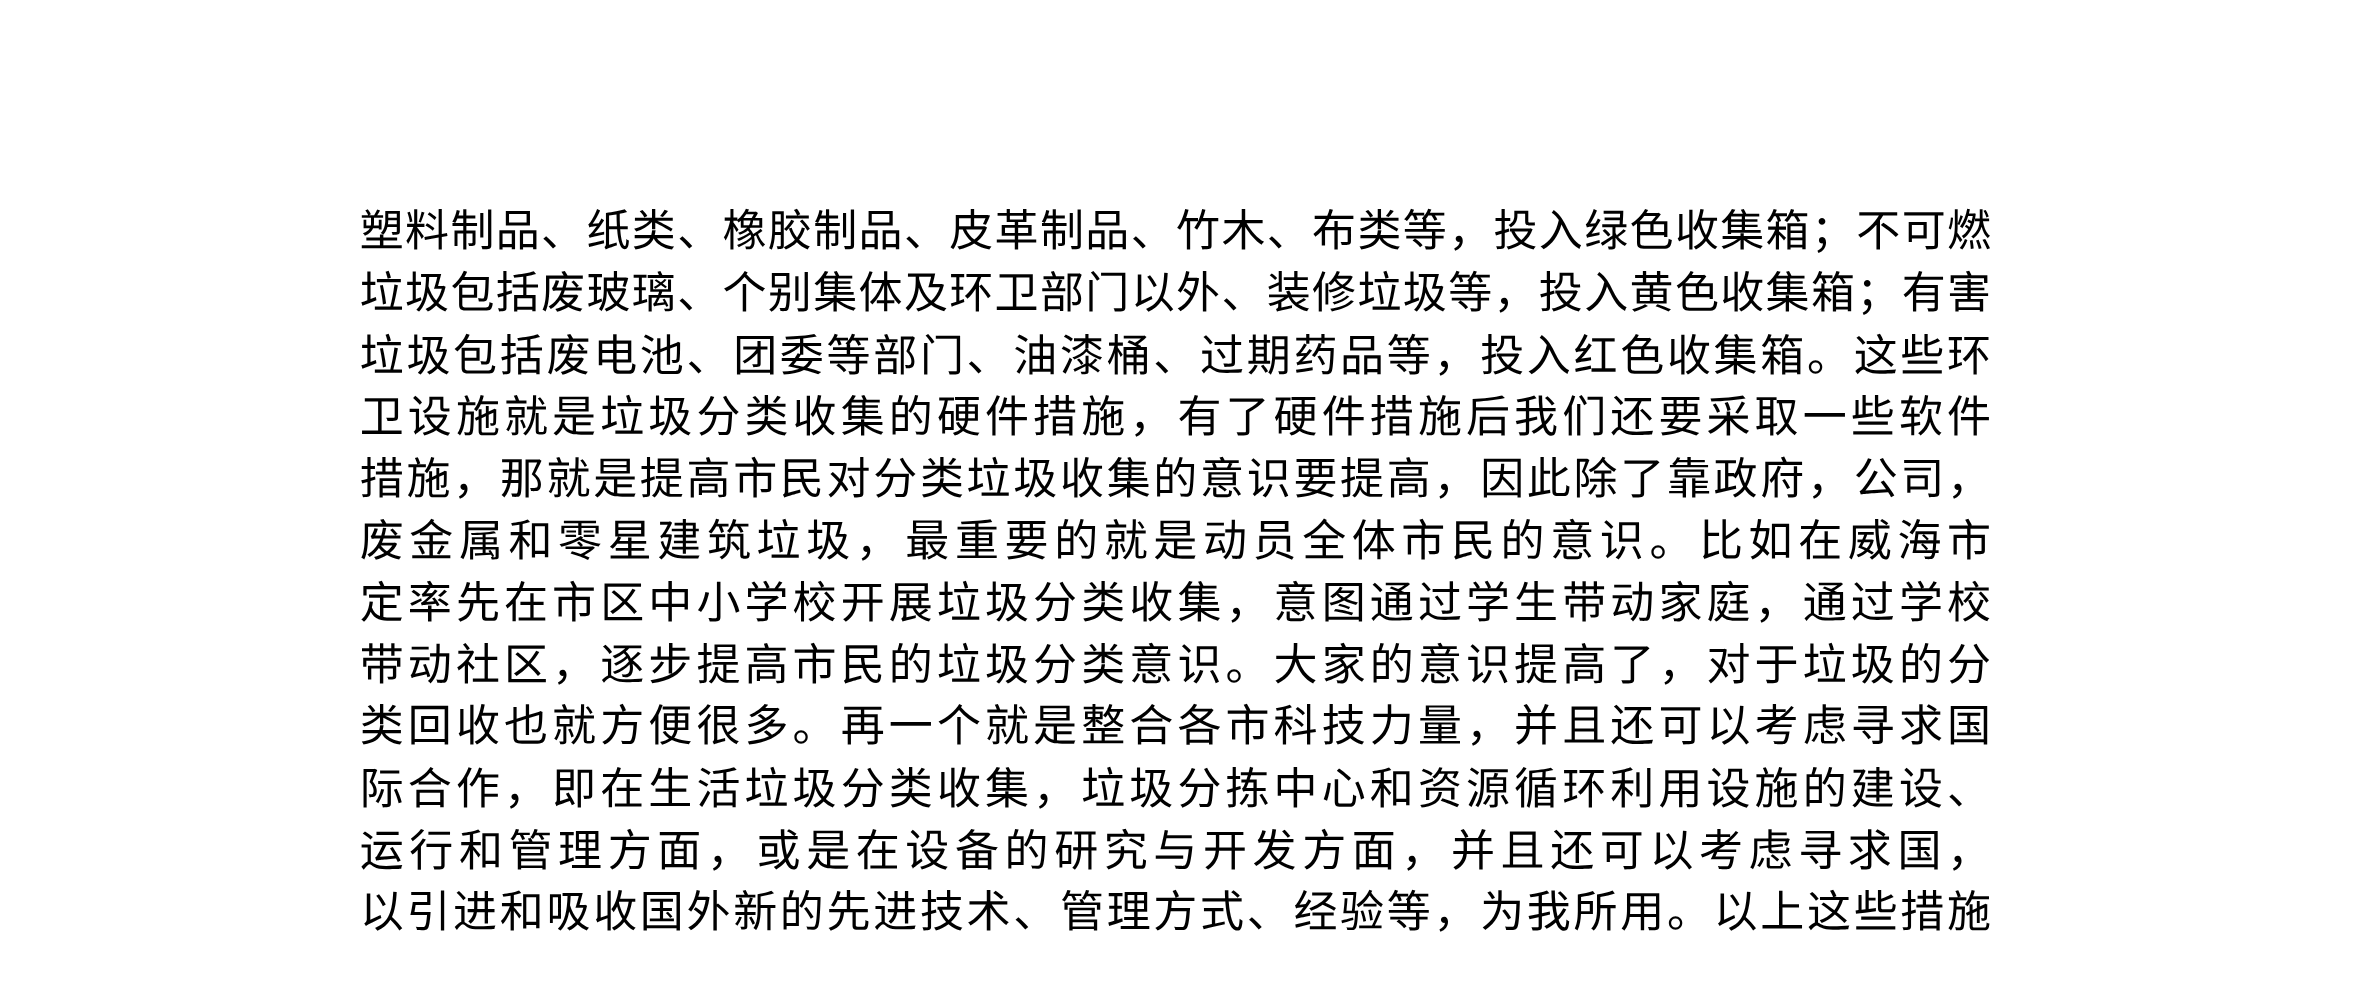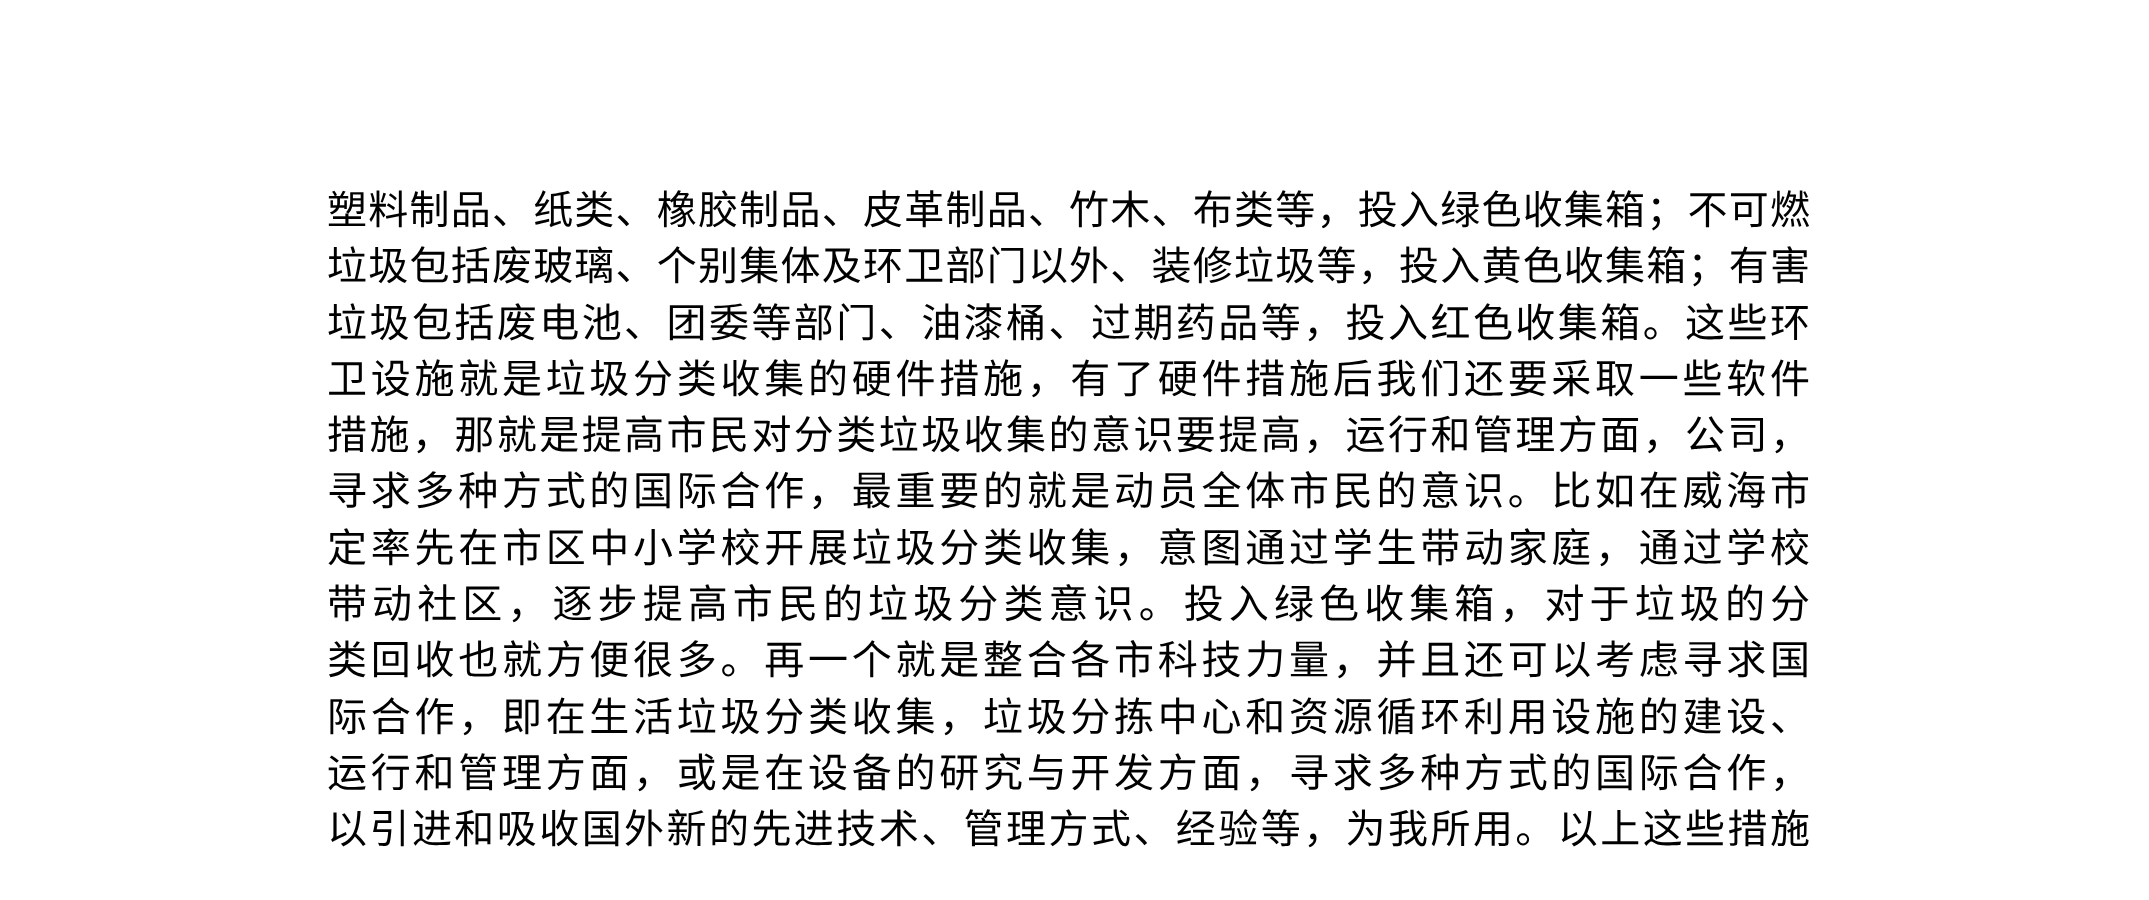--- a/index.html
+++ b/index.html
@@ -42,22 +42,22 @@
 </style>
 </head>
 <body>
 
 <div class="doc-page">
   <div class="text-block">
     <div class="doc-line">塑料制品、纸类、橡胶制品、皮革制品、竹木、布类等，投入绿色收集箱；不可燃</div>
     <div class="doc-line">垃圾包括废玻璃、个别集体及环卫部门以外、装修垃圾等，投入黄色收集箱；有害</div>
     <div class="doc-line">垃圾包括废电池、团委等部门、油漆桶、过期药品等，投入红色收集箱。这些环</div>
     <div class="doc-line">卫设施就是垃圾分类收集的硬件措施，有了硬件措施后我们还要采取一些软件</div>
-    <div class="doc-line">措施，那就是提高市民对分类垃圾收集的意识要提高，运行和管理方面，公司，</div>
-    <div class="doc-line">寻求多种方式的国际合作，最重要的就是动员全体市民的意识。比如在威海市</div>
+    <div class="doc-line">措施，那就是提高市民对分类垃圾收集的意识要提高，因此除了靠政府，公司，</div>
+    <div class="doc-line">废金属和零星建筑垃圾，最重要的就是动员全体市民的意识。比如在威海市</div>
     <div class="doc-line">定率先在市区中小学校开展垃圾分类收集，意图通过学生带动家庭，通过学校</div>
-    <div class="doc-line">带动社区，逐步提高市民的垃圾分类意识。投入绿色收集箱，对于垃圾的分</div>
+    <div class="doc-line">带动社区，逐步提高市民的垃圾分类意识。大家的意识提高了，对于垃圾的分</div>
     <div class="doc-line">类回收也就方便很多。再一个就是整合各市科技力量，并且还可以考虑寻求国</div>
     <div class="doc-line">际合作，即在生活垃圾分类收集，垃圾分拣中心和资源循环利用设施的建设、</div>
-    <div class="doc-line">运行和管理方面，或是在设备的研究与开发方面，寻求多种方式的国际合作，</div>
+    <div class="doc-line">运行和管理方面，或是在设备的研究与开发方面，并且还可以考虑寻求国，</div>
     <div class="doc-line">以引进和吸收国外新的先进技术、管理方式、经验等，为我所用。以上这些措施</div>
   </div>
 </div>
 
 </body></html>

